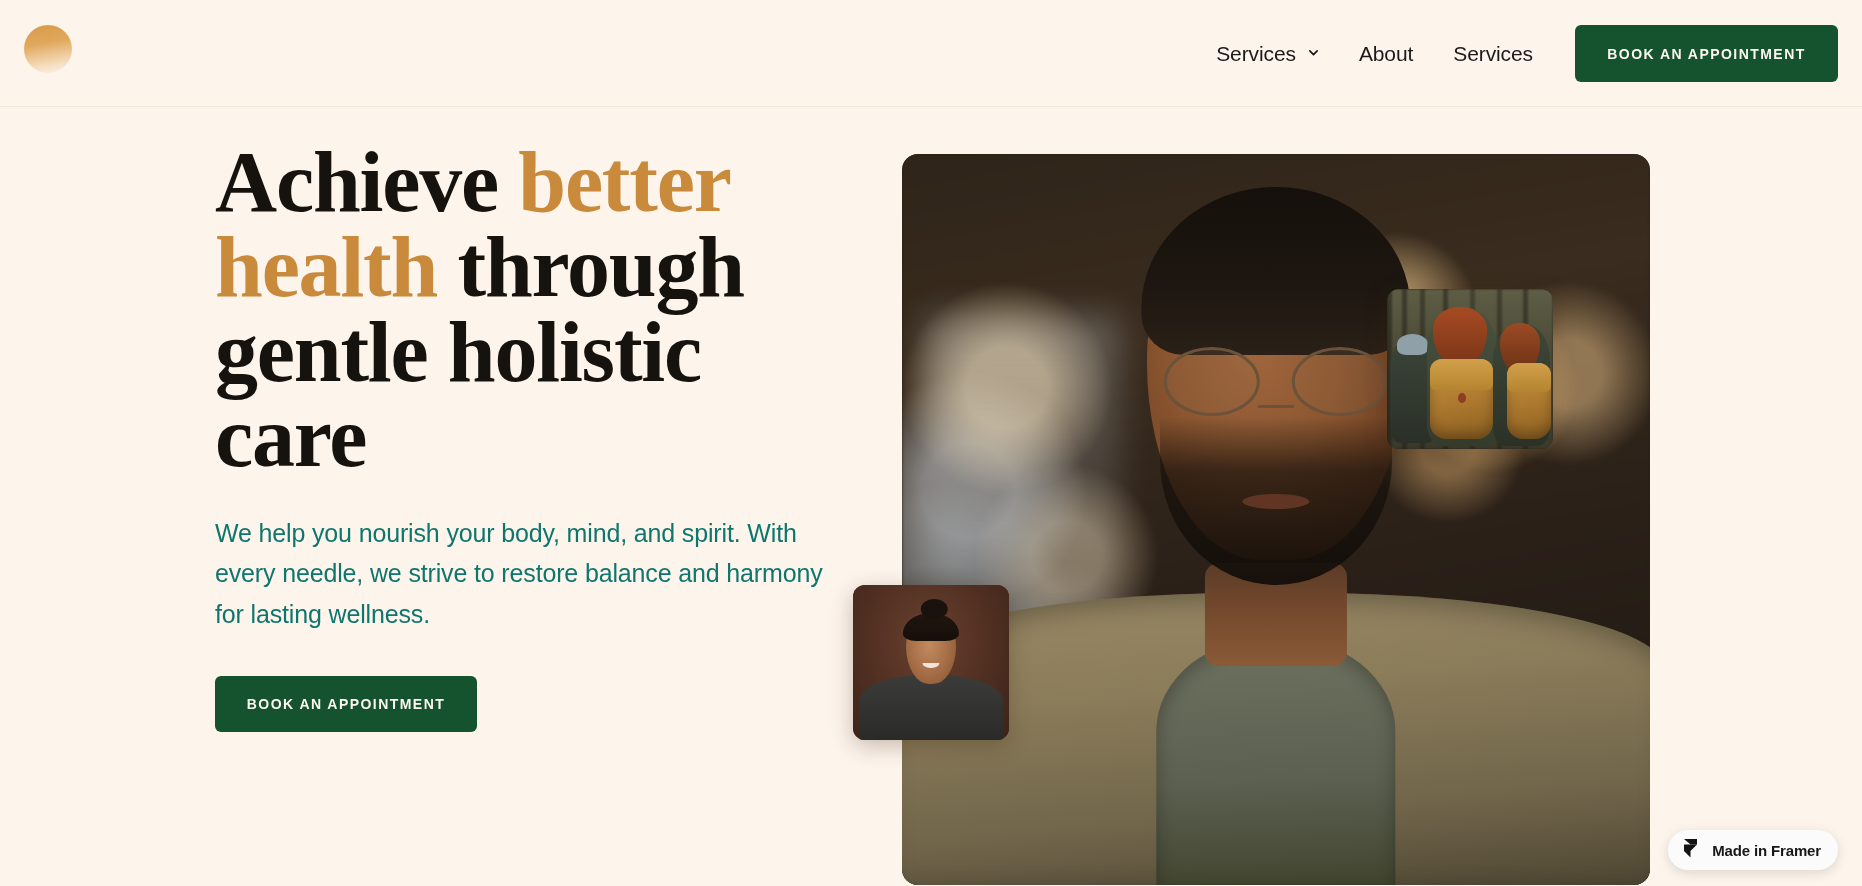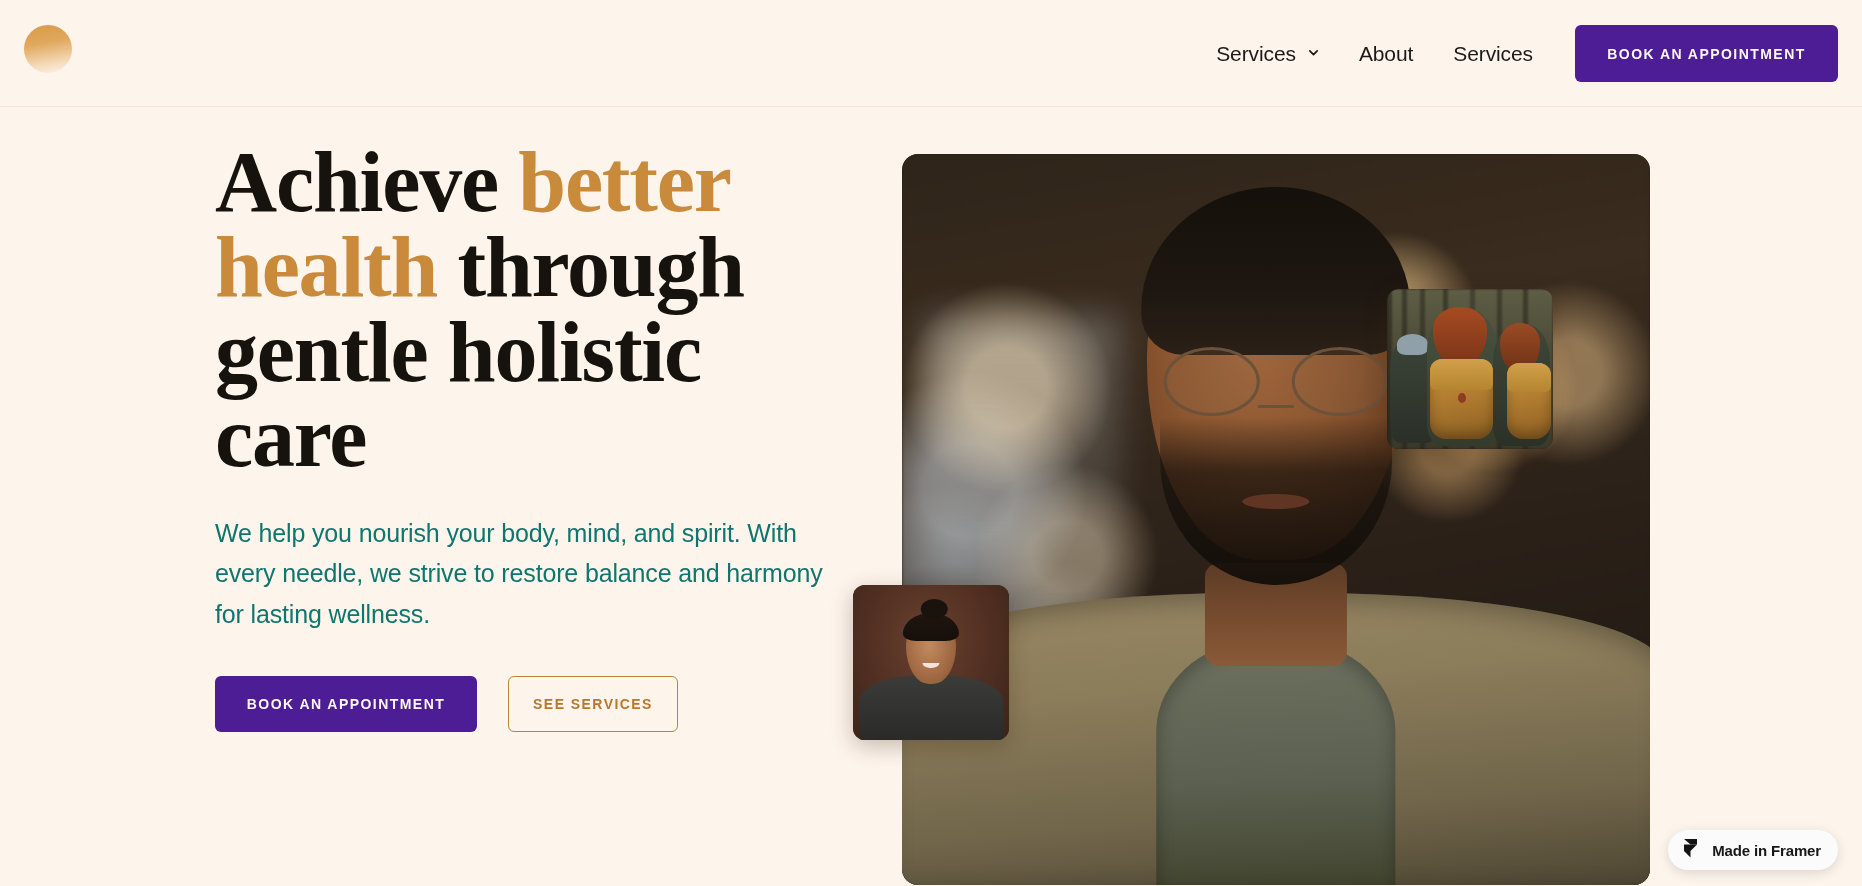--- a/index.html
+++ b/index.html
@@ -84,21 +84,21 @@
     display: inline-flex;
     align-items: center;
     justify-content: center;
     cursor: pointer;
     border: none;
     font-family: "Liberation Sans", sans-serif;
     white-space: nowrap;
   }
 
   .btn-primary {
-    background: #4c1d95;
+    background: #14532d;
     color: #FDF7F0;
     border-radius: 6px;
     font-size: 14px;
     font-weight: 700;
     letter-spacing: 1.45px;
   }
 
   .header-cta {
     width: 263px;
     height: 57px;
@@ -489,21 +489,20 @@
     <h1 class="headline">
       <span>Achieve </span><span class="accent">better</span>
       <span class="accent">health</span><span> through</span>
       <span>gentle holistic care</span>
     </h1>
 
     <p class="subcopy">We help you nourish your body, mind, and spirit. With every needle, we strive to restore balance and harmony for lasting wellness.</p>
 
     <div class="hero-actions">
       <button class="btn btn-primary hero-cta-primary">BOOK AN APPOINTMENT</button>
-      <button class="btn btn-ghost">SEE SERVICES</button>
     </div>
 
   </div>
 
   <div class="collage">
 
     <div class="photo photo-main">
       <div class="cafe-bg"></div>
       <div class="cafe-beam"></div>
       <div class="person">

